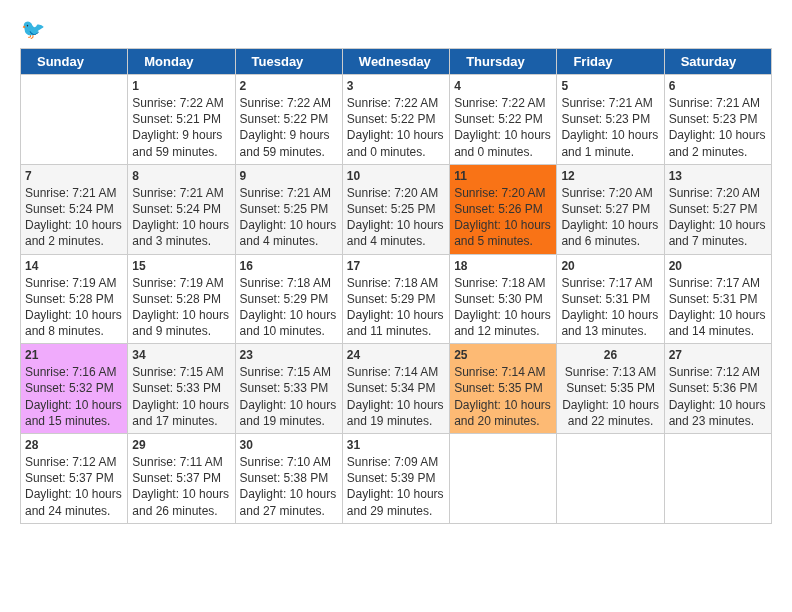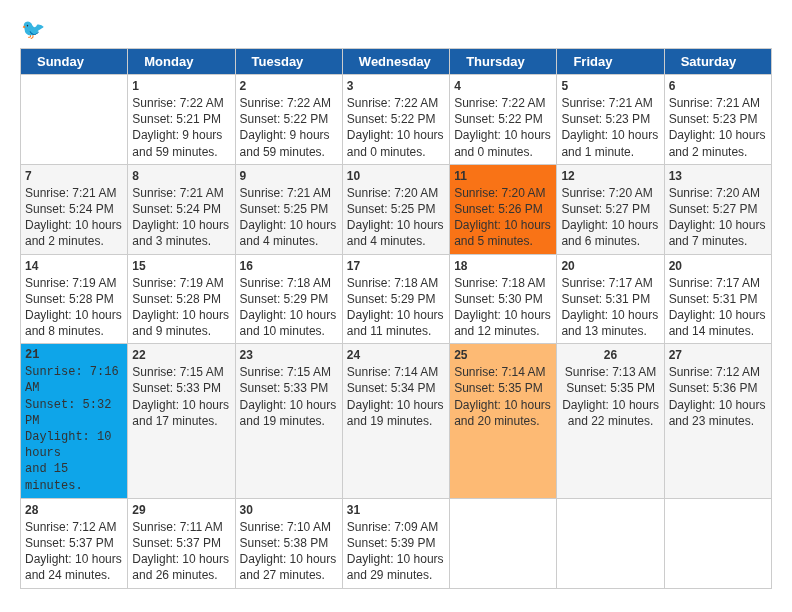--- a/index.html
+++ b/index.html
@@ -309,31 +309,31 @@
             <span class="day-num">20</span>
             <div class="cell-text">
               <div>Sunrise: 7:17 AM</div>
               <div>Sunset: 5:31 PM</div>
               <div>Daylight: 10 hours</div>
               <div>and 14 minutes.</div>
             </div>
           </td>
         </tr>
         <tr>
-          <td style="background-color: #0ea5e9; font-family: Liberation Mono, monospace;">
+          <td style="background-color: #f0abfc;">
             <span class="day-num">21</span>
             <div class="cell-text">
               <div>Sunrise: 7:16 AM</div>
               <div>Sunset: 5:32 PM</div>
               <div>Daylight: 10 hours</div>
               <div>and 15 minutes.</div>
             </div>
           </td>
           <td style="background-color: rgb(245, 245, 245);">
-            <span class="day-num">22</span>
+            <span class="day-num">34</span>
             <div class="cell-text">
               <div>Sunrise: 7:15 AM</div>
               <div>Sunset: 5:33 PM</div>
               <div>Daylight: 10 hours</div>
               <div>and 17 minutes.</div>
             </div>
           </td>
           <td style="background-color: rgb(245, 245, 245);">
             <span class="day-num">23</span>
             <div class="cell-text">

